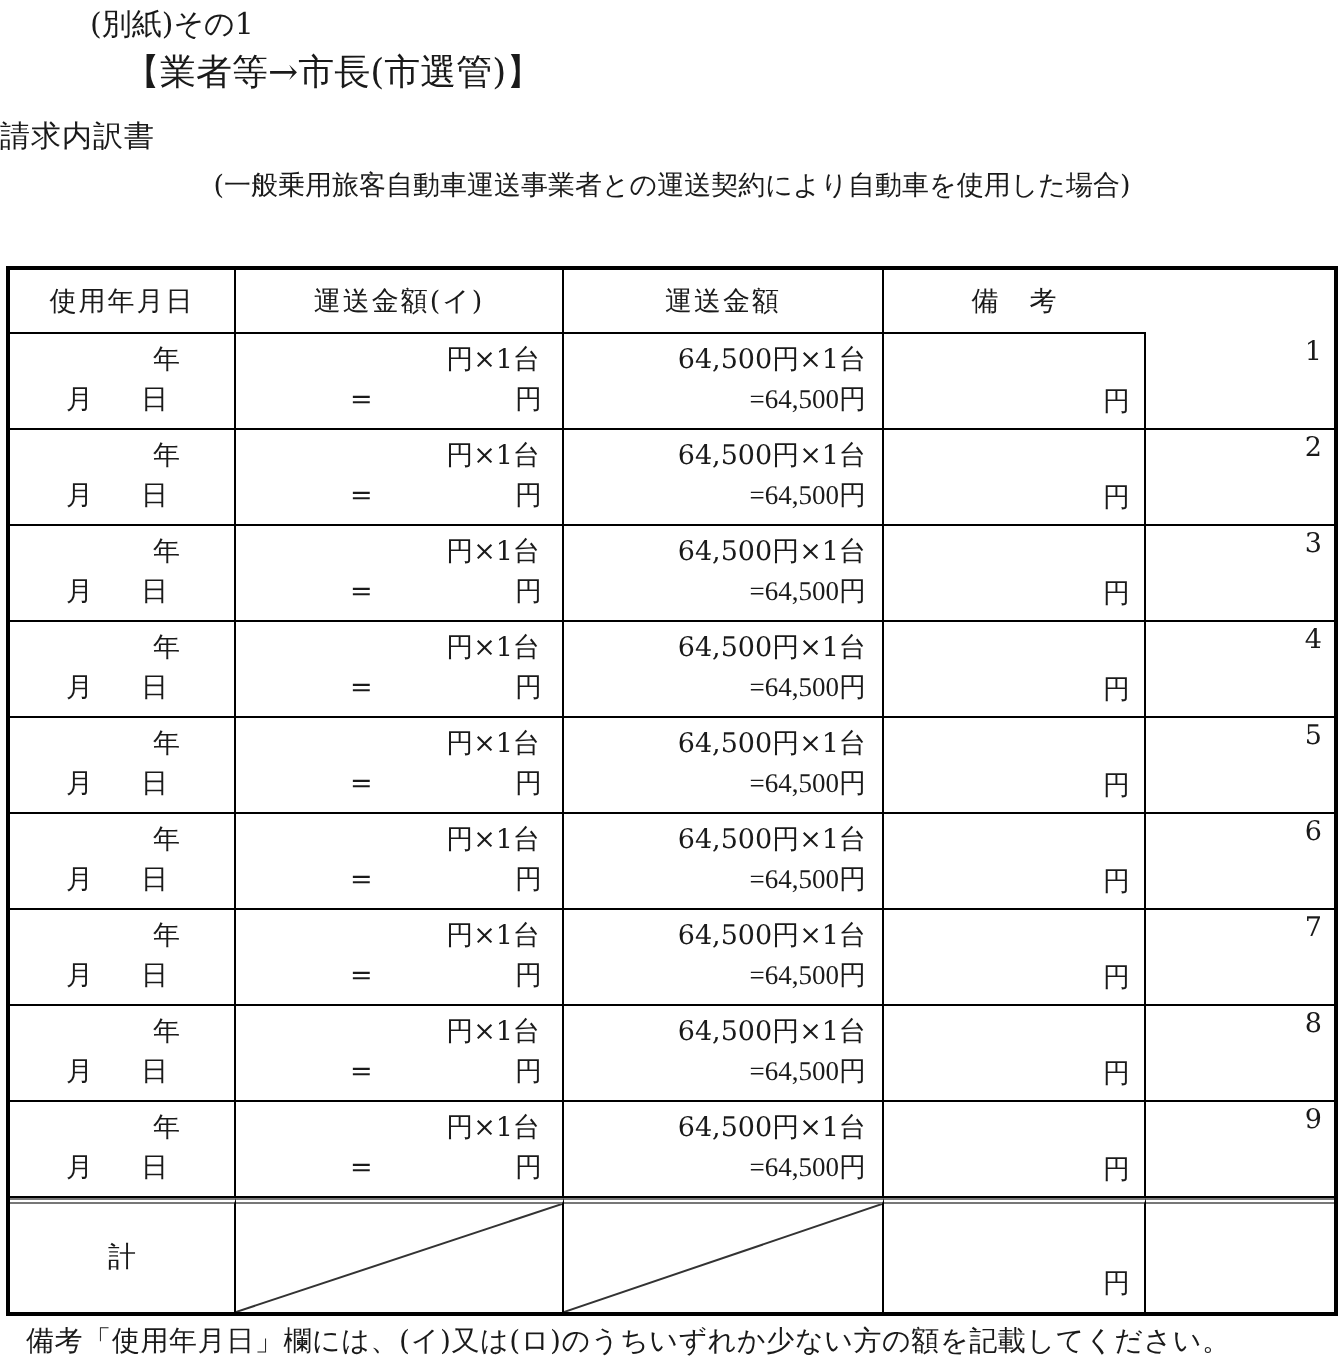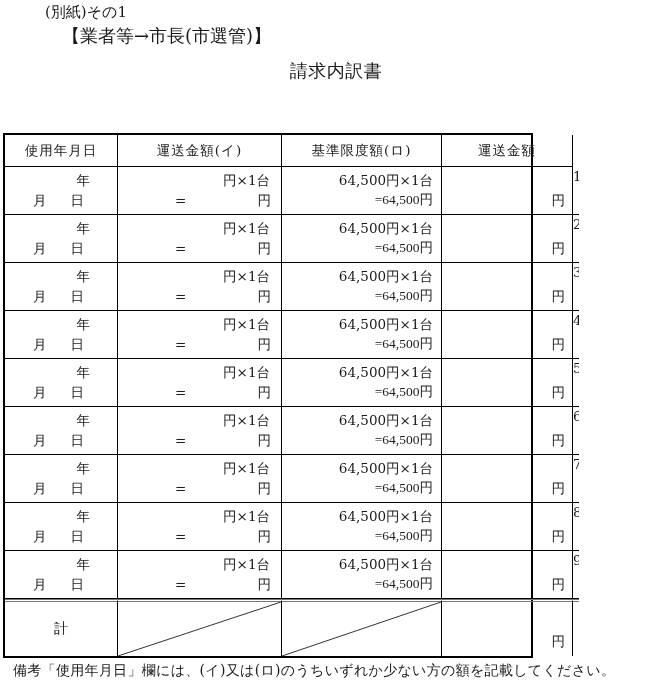--- a/index.html
+++ b/index.html
@@ -7,25 +7,25 @@
     width: 672px; height: 682px;
     background: #ffffff;
     font-family: "DejaVu Serif", "Liberation Serif", serif;
     color: #1a1a1a;
     font-size: 13.5px;
   }
   .page { position: relative; width: 672px; height: 682px; background: #fff; overflow: hidden; }
 
   .corner-note  { position: absolute; left: 45px; top: 3px;  font-size: 15px; }
   .recipient-note { position: absolute; left: 28px; top: 24px; font-size: 18px; margin-left: 34px; }
-  .form-title   { position: absolute; left: 0; top: 59px; width: 100%; text-align: center; font-size: 18px; letter-spacing: 0.5px; }
+  .form-title   { position: absolute; left: 0; top: 59px; width: 100%; text-align: left; font-size: 15px; letter-spacing: 0.5px; }
   .form-subtitle{ position: absolute; left: 0; top: 84px; width: 100%; text-align: center; font-size: 13.5px; }
 
   .form-table {
-    position: absolute; top: 133px; left: 3px; width: 530px;
+    position: absolute; top: 133px; left: 3px; width: 666px;
     border: 2px solid #000; box-sizing: border-box;
     background: #fff;
   }
   .grid-row { display: grid; grid-template-columns: 113px 164px 160px 131px 1fr; }
   .cell { border-right: 1px solid #000; box-sizing: border-box; overflow: hidden; }
   .cell.last { border-right: none; }
 
   .header-row .cell {
     height: 32px; border-bottom: 1px solid #000;
     display: flex; align-items: center; justify-content: center;
@@ -62,27 +62,27 @@
   .footer-note { position: absolute; left: 13px; top: 662px; font-size: 14px; letter-spacing: 0.3px; white-space: nowrap; }
 </style>
 </head>
 <body>
 
 <div class="page">
 
   <div class="corner-note">(別紙)その1</div>
   <div class="recipient-note">【業者等→市長(市選管)】</div>
   <div class="form-title">請求内訳書</div>
+  <div class="form-subtitle">(一般乗用旅客自動車運送事業者との運送契約により自動車を使用した場合)</div>
 
   <div class="form-table">
 
     <div class="grid-row header-row">
       <div class="cell">使用年月日</div>
       <div class="cell">運送金額(イ)</div>
-      <div class="cell">基準限度額(ロ)</div>
       <div class="cell">運送金額</div>
       <div class="cell last">備　考</div>
     </div>
 
     <div id="rows-container">
   <div class="grid-row data-row">
     <div class="cell date-cell">
       <div class="line l1"><span>年</span></div>
       <div class="line l2">
         <span>月</span>

